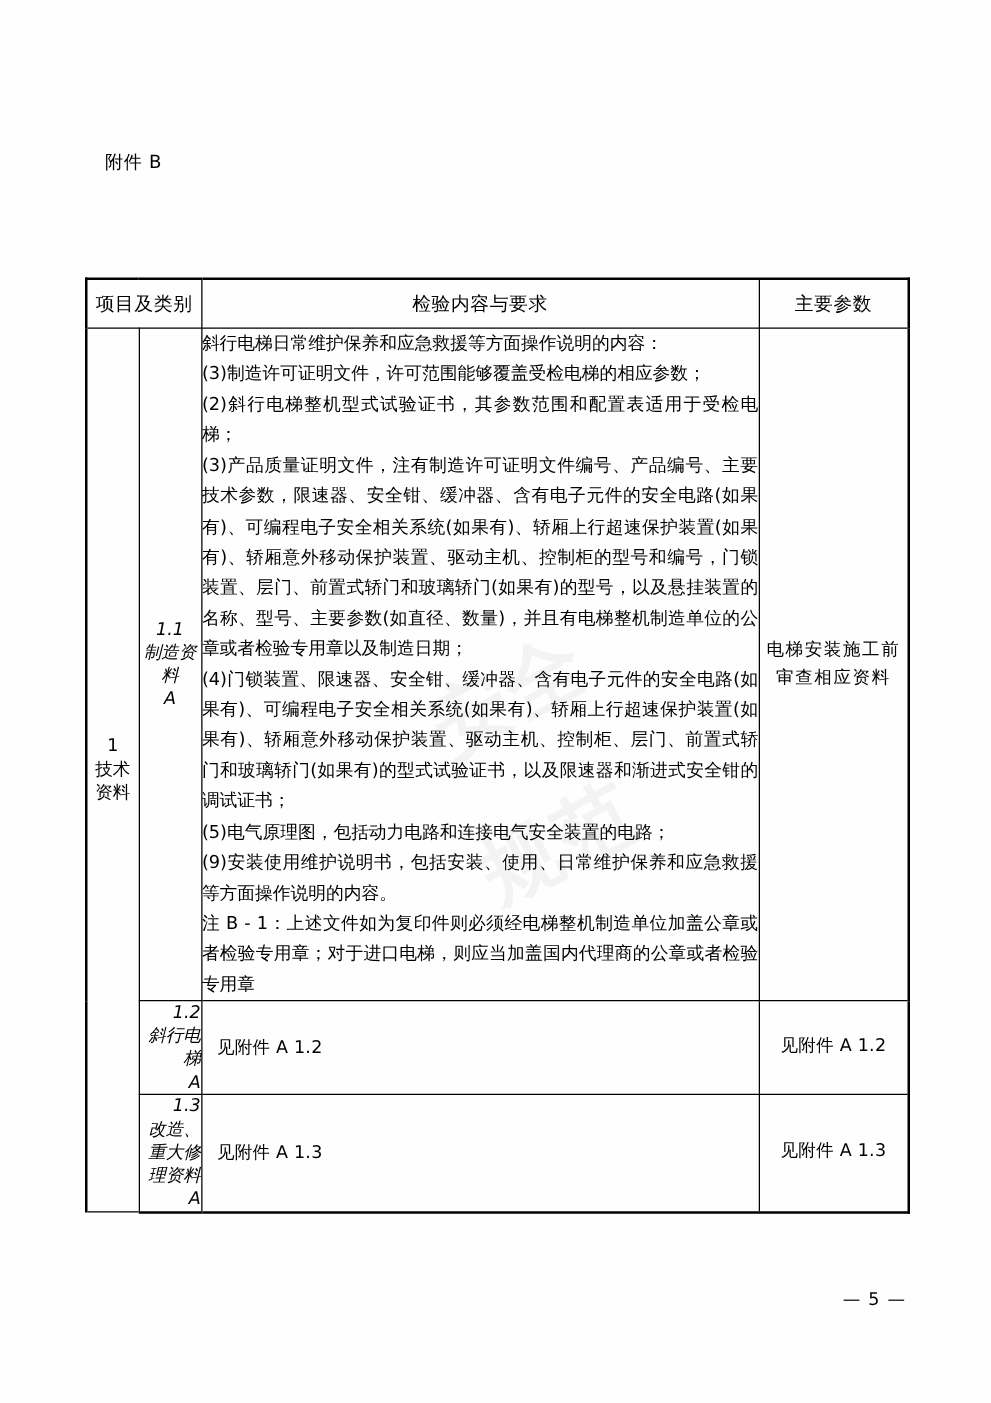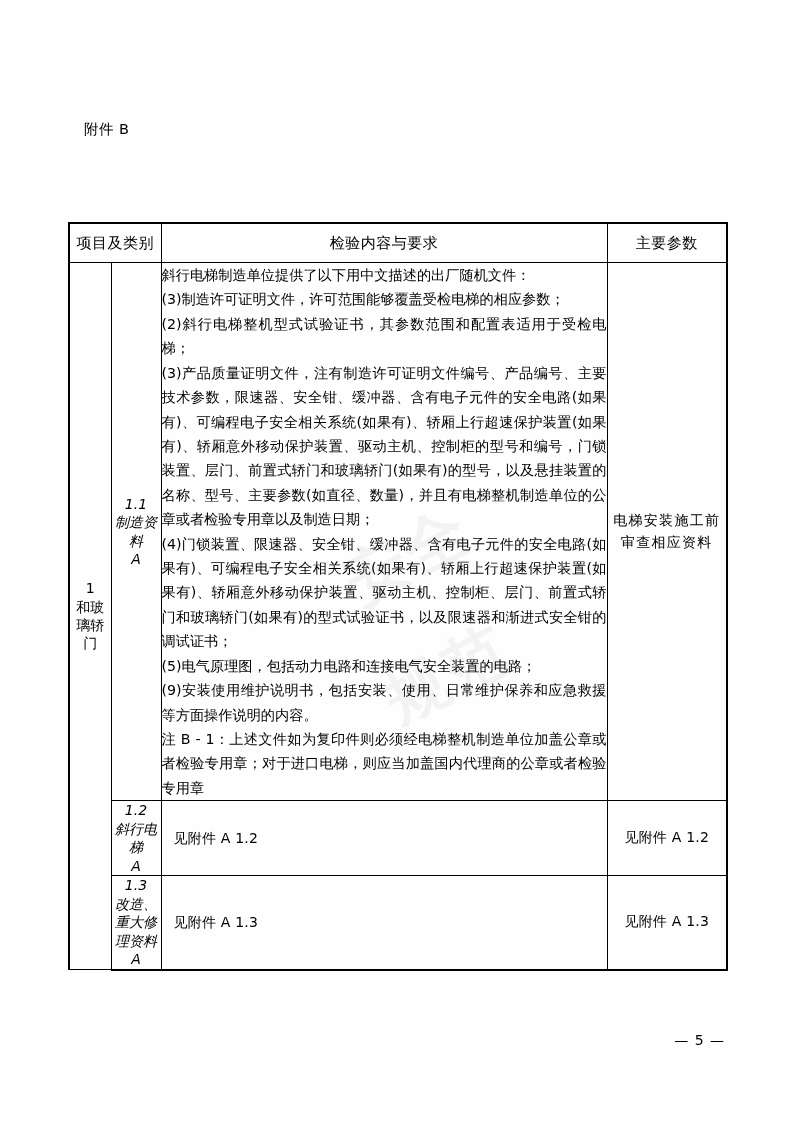--- a/index.html
+++ b/index.html
@@ -102,21 +102,21 @@
 
   .cat-cell, .sub-cell {
     text-align: center;
     font-size: 14px;
     line-height: 1.32;
     padding: 6px 2px;
     word-break: break-all;
   }
   .cat-cell { vertical-align: middle; }
   .sub-cell { vertical-align: top; font-style: italic; }
-  .sub-cell.mid { vertical-align: middle; }
+  .sub-cell.mid { vertical-align: middle; text-align: right; }
 
   .method-cell {
     text-align: center;
     font-size: 14px;
     line-height: 1.55;
     padding: 6px 10px;
     letter-spacing: 1.3px;
   }
   .method-cell.plain { letter-spacing: 0.2px; }
 
@@ -172,29 +172,29 @@
     <tbody>
       <tr>
         <th class="hdr-cell outer-l outer-t" colspan="2">项目及类别</th>
         <th class="hdr-cell outer-t">检验内容与要求</th>
         <th class="hdr-cell outer-t outer-r">主要参数</th>
       </tr>
 
       <tr>
         <td class="cat-cell outer-l" rowspan="3">
           <div>1</div>
-          <div>和玻璃轿门</div>
+          <div>技术资料</div>
         </td>
         <td class="sub-cell">
           <div>1.1</div>
           <div>制造资料</div>
           <div>A</div>
         </td>
         <td class="body-cell">
-          <p><b>斜行电梯</b><span>制造单位提供了以下用中文描述的出厂随机文件：</span></p>
+          <p><b>斜行电梯</b><span>日常维护保养和应急救援等方面操作说明的内容：</span></p>
           <p>(3)制造许可证明文件，许可范围能够覆盖受检电梯的相应参数；</p>
           <p>(2)<b>斜行电梯</b>整机型式试验证书，其参数范围和配置表适用于受检电梯；</p>
           <p>(3)产品质量证明文件，注有制造许可证明文件编号、产品编号、主要技术参数，限速器、安全钳、缓冲器、含有电子元件的安全电路(如果有)、可编程电子安全相关系统(如果有)、轿厢上行超速保护装置(如果有)、轿厢意外移动保护装置、驱动主机、控制柜的型号和编号，门锁装置、层门、<b>前置式轿门</b>和玻璃轿门(如果有)的型号，以及悬挂装置的名称、型号、主要参数(如直径、数量)，并且有电梯整机制造单位的公章或者检验专用章以及制造日期；</p>
           <p>(4)门锁装置、限速器、安全钳、缓冲器、含有电子元件的安全电路(如果有)、可编程电子安全相关系统(如果有)、轿厢上行超速保护装置(如果有)、轿厢意外移动保护装置、驱动主机、控制柜、层门、<b>前置式轿门</b>和玻璃轿门(如果有)的型式试验证书，以及限速器和渐进式安全钳的调试证书；</p>
           <p>(5)电气原理图，包括动力电路和连接电气安全装置的电路；</p>
           <p>(9)安装使用维护说明书，包括安装、使用、日常维护保养和应急救援等方面操作说明的内容。</p>
           <p>注 B - 1：上述文件如为复印件则必须经电梯整机制造单位加盖公章或者检验专用章；对于进口电梯，则应当加盖国内代理商的公章或者检验专用章</p>
         </td>
         <td class="method-cell outer-r">电梯安装施工前审查相应资料</td>
       </tr>

